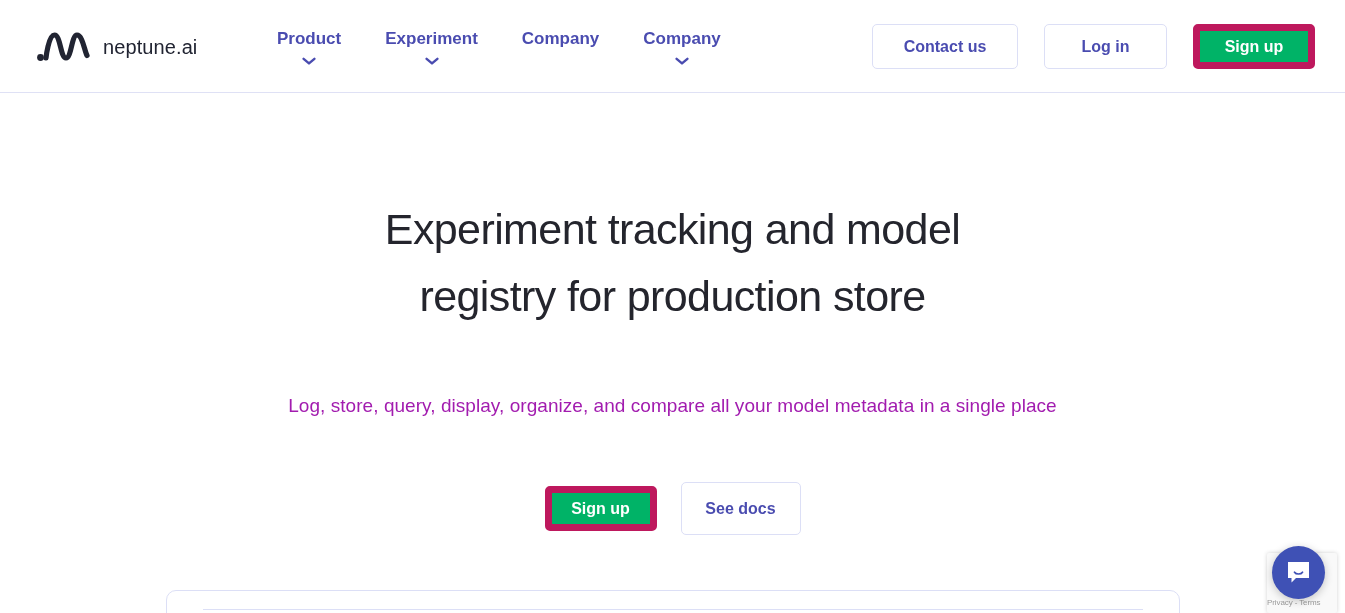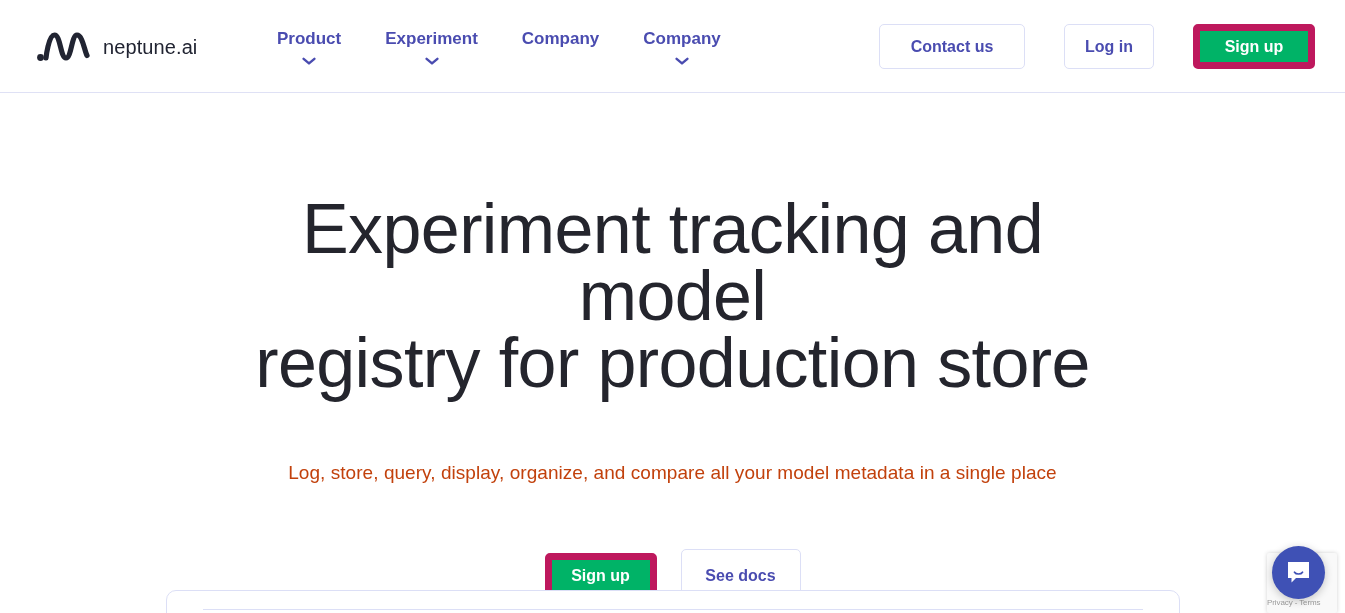--- a/index.html
+++ b/index.html
@@ -86,21 +86,21 @@
     height: 8px;
   }
   .nav-chev.hidden { visibility: hidden; }
 
   .header-actions {
     position: absolute;
     right: 30px;
     top: 24px;
     display: flex;
     align-items: flex-start;
-    gap: 39px;
+    gap: 26px;
   }
   .btn {
     display: inline-flex;
     align-items: center;
     justify-content: center;
     border-radius: 5px;
     font-size: 16px;
     font-weight: 700;
     line-height: 1;
     cursor: pointer;
@@ -112,45 +112,45 @@
     background: #ffffff;
     border: 1px solid #dcdff6;
     color: #4a4cb0;
   }
   .btn-green {
     background: #00b367;
     border: 7px solid #be185d;
     color: #ffffff;
   }
   .btn-contact { width: 146px; height: 45px; }
-  .btn-login   { width: 90px; height: 45px; }
+  .btn-login   { width: 123px; height: 45px; }
   .btn-signup-top { width: 122px; height: 45px; }
 
   
   .hero {
     position: relative;
     width: 100%;
     padding-top: 103px;
     text-align: center;
   }
   .hero-title {
-    font-size: 70px;
+    font-size: 43px;
     font-weight: 300;
     line-height: 67px;
     color: #24252d;
     letter-spacing: -0.6px;
     max-width: 880px;
     margin: 0 auto;
   }
   .hero-subtitle {
     margin-top: 62px;
     font-size: 19px;
     font-weight: 400;
     line-height: 28px;
-    color: #c2410c;
+    color: #a21caf;
     letter-spacing: 0.05px;
   }
   .hero-cta {
     margin-top: 62px;
     display: flex;
     justify-content: center;
     align-items: center;
     gap: 24px;
   }
   .btn-signup-hero { width: 112px; height: 45px; font-size: 16px; }

